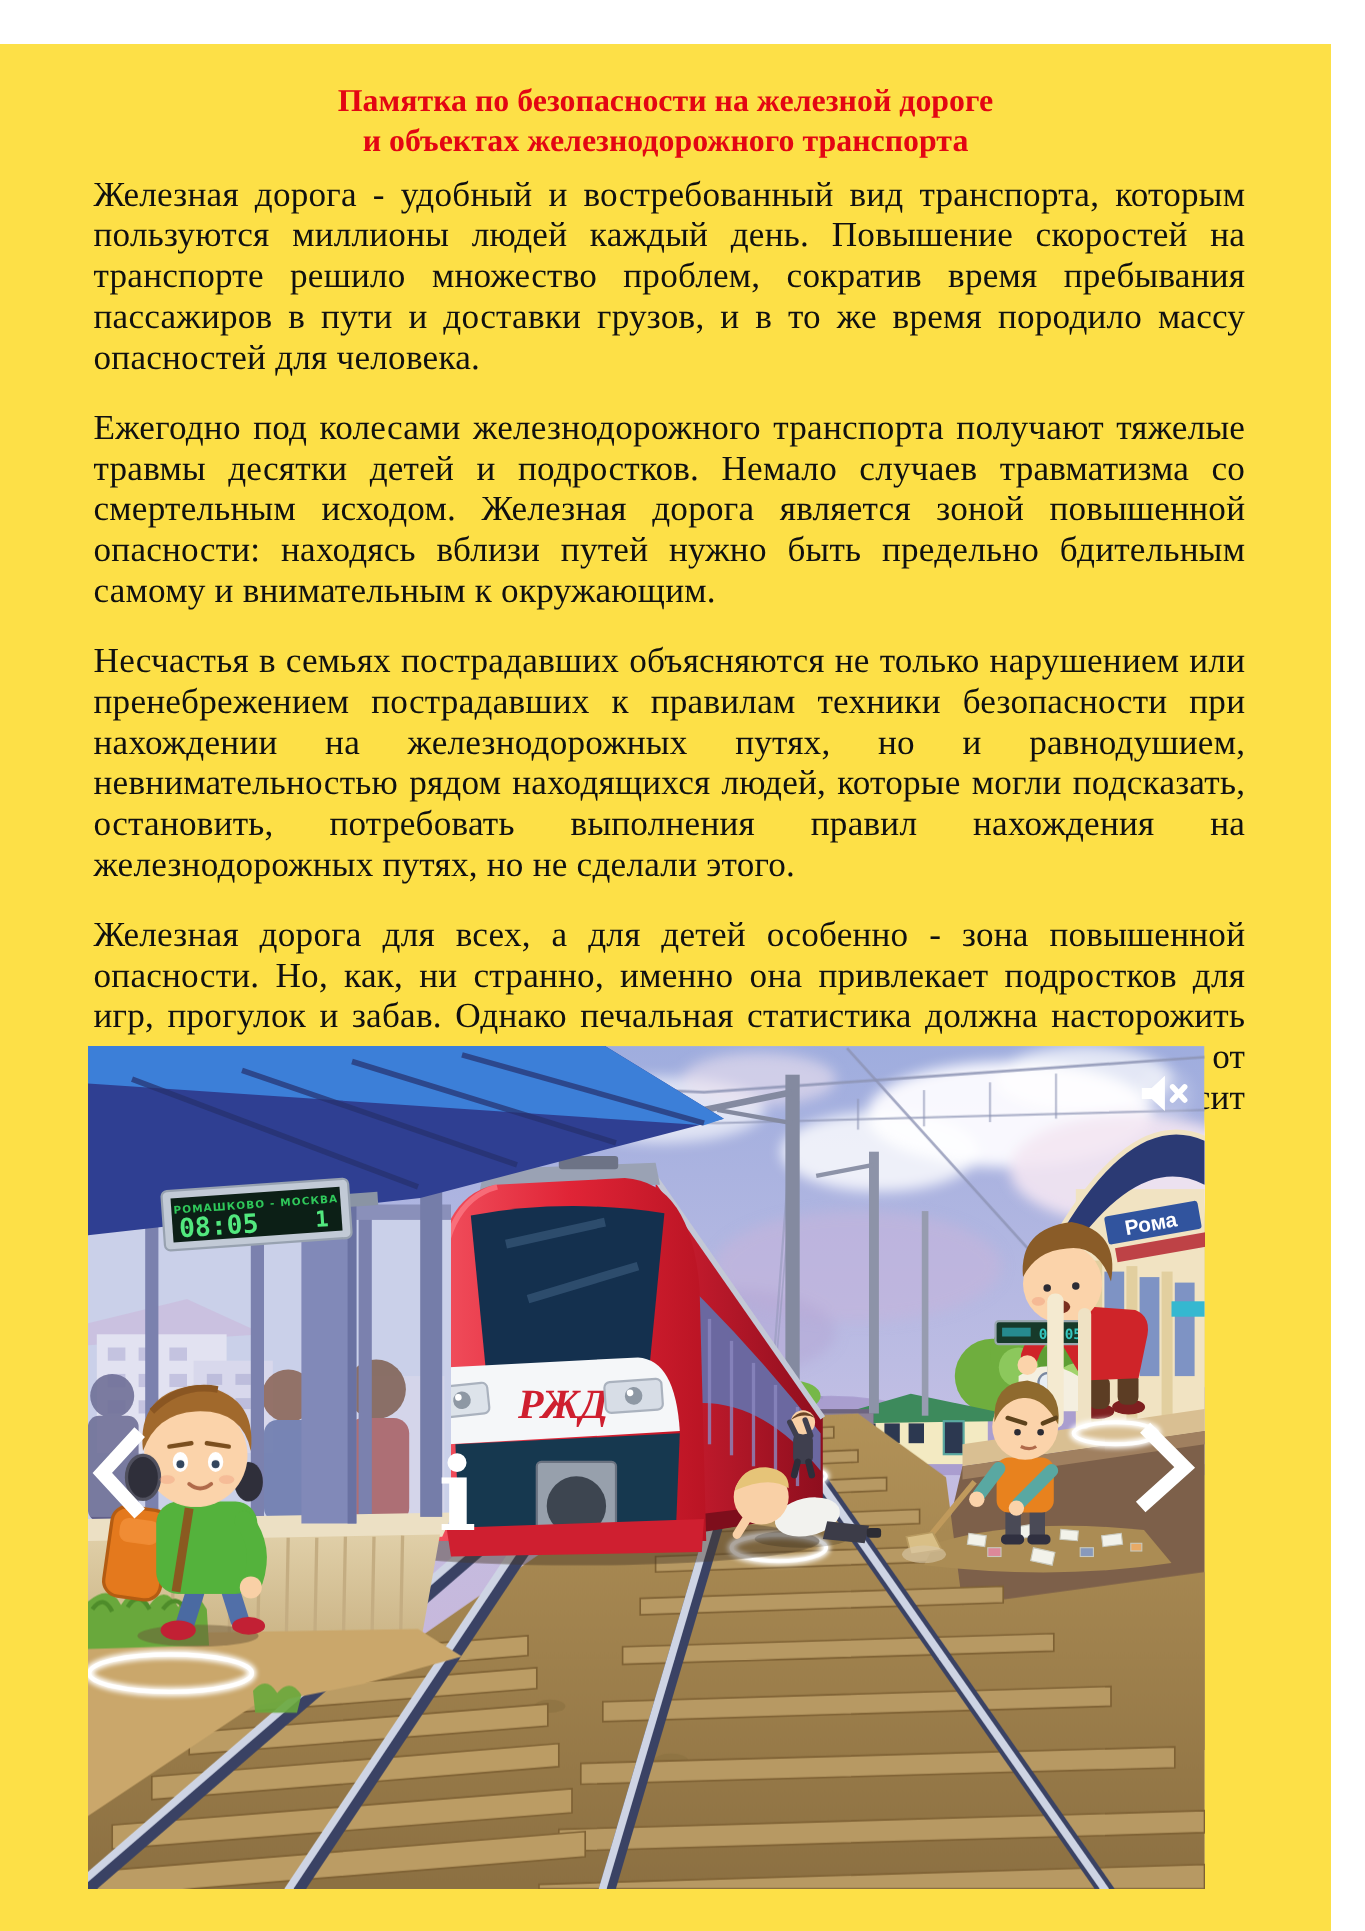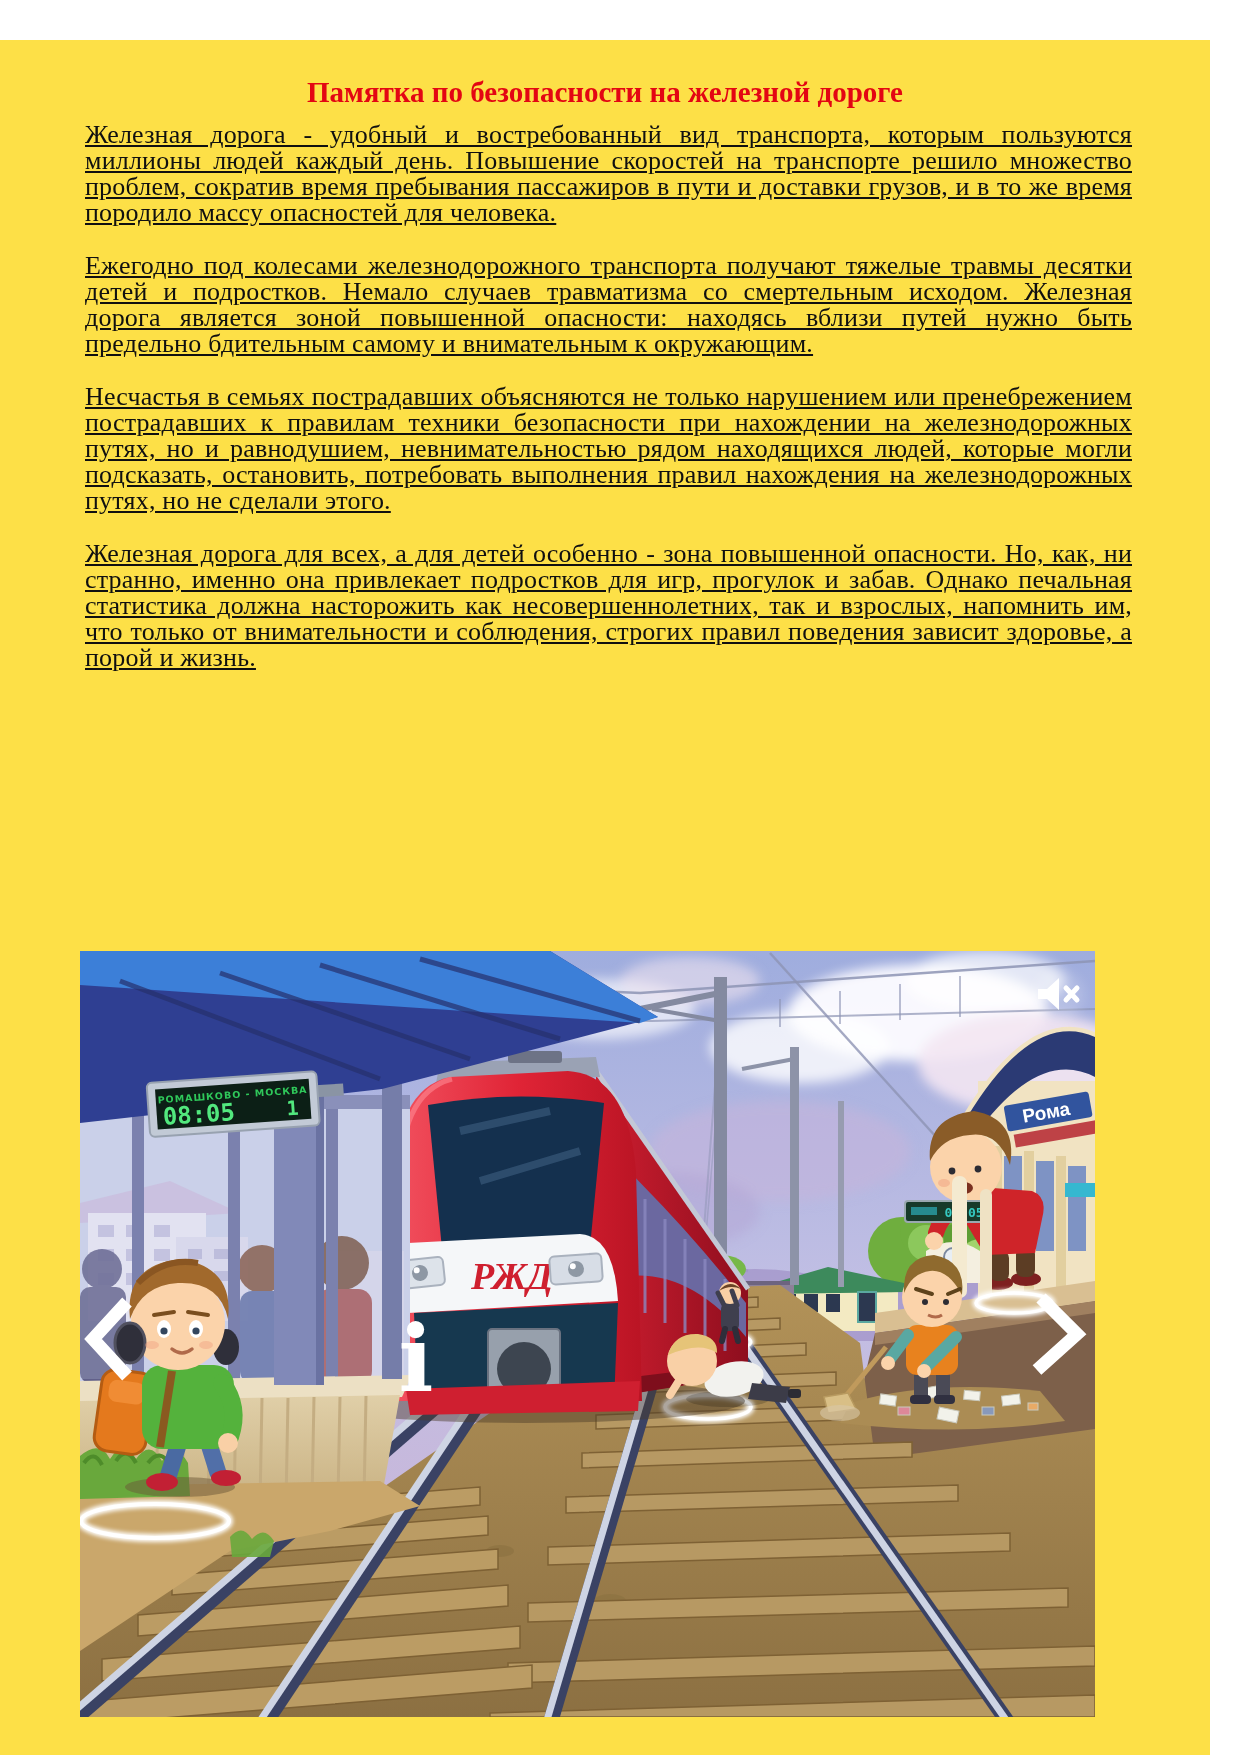--- a/index.html
+++ b/index.html
@@ -1,33 +1,34 @@
 <!DOCTYPE html>
 <html><head>
 <meta charset="utf-8">
 <style>
   html,body{margin:0;padding:0;background:#ffffff;}
   .page{position:relative;width:1210px;height:1755px;background:#fde047;overflow:hidden;
         font-family:"Liberation Serif",serif;color:#101010;margin-top:40px;}
   .title{margin:34px 80px 0 80px;text-align:center;color:#e30613;font-weight:bold;
          font-size:29px;line-height:36px;}
-  .content{margin:12px 78px 0 85px;font-size:26px;line-height:26px;text-align:justify;
-           letter-spacing:0.2px;text-decoration:underline;}
+  .content{margin:12px 78px 0 85px;font-size:32px;line-height:37px;text-align:justify;
+           letter-spacing:0.2px;}
   .content p{margin:0 0 27px 0;}
   .illustration{position:absolute;left:80px;top:911px;width:1015px;height:766px;}
   .illustration svg{display:block;width:1015px;height:766px;}
   text{user-select:none;}
 </style>
 </head>
 <body>
 
 <div class="page">
 
   <div class="title">
     <div>Памятка по безопасности на железной дороге</div>
+    <div>и объектах железнодорожного транспорта</div>
   </div>
 
   <div class="content">
     <p>Железная дорога - удобный и востребованный вид транспорта, которым пользуются миллионы людей каждый день. Повышение скоростей на транспорте решило множество проблем, сократив время пребывания пассажиров в пути и доставки грузов, и в то же время породило массу опасностей для человека.</p>
     <p>Ежегодно под колесами железнодорожного транспорта получают тяжелые травмы десятки детей и подростков. Немало случаев травматизма со смертельным исходом. Железная дорога является зоной повышенной опасности: находясь вблизи путей нужно быть предельно бдительным самому и внимательным к окружающим.</p>
     <p>Несчастья в семьях пострадавших объясняются не только нарушением или пренебрежением пострадавших к правилам техники безопасности при нахождении на железнодорожных путях, но и равнодушием, невнимательностью рядом находящихся людей, которые могли подсказать, остановить, потребовать выполнения правил нахождения на железнодорожных путях, но не сделали этого.</p>
     <p>Железная дорога для всех, а для детей особенно - зона повышенной опасности. Но, как, ни странно, именно она привлекает подростков для игр, прогулок и забав. Однако печальная статистика должна насторожить как несовершеннолетних, так и взрослых, напомнить им, что только от внимательности и соблюдения, строгих правил поведения зависит здоровье, а порой и жизнь.</p>
   </div>
 
   <div class="illustration">

